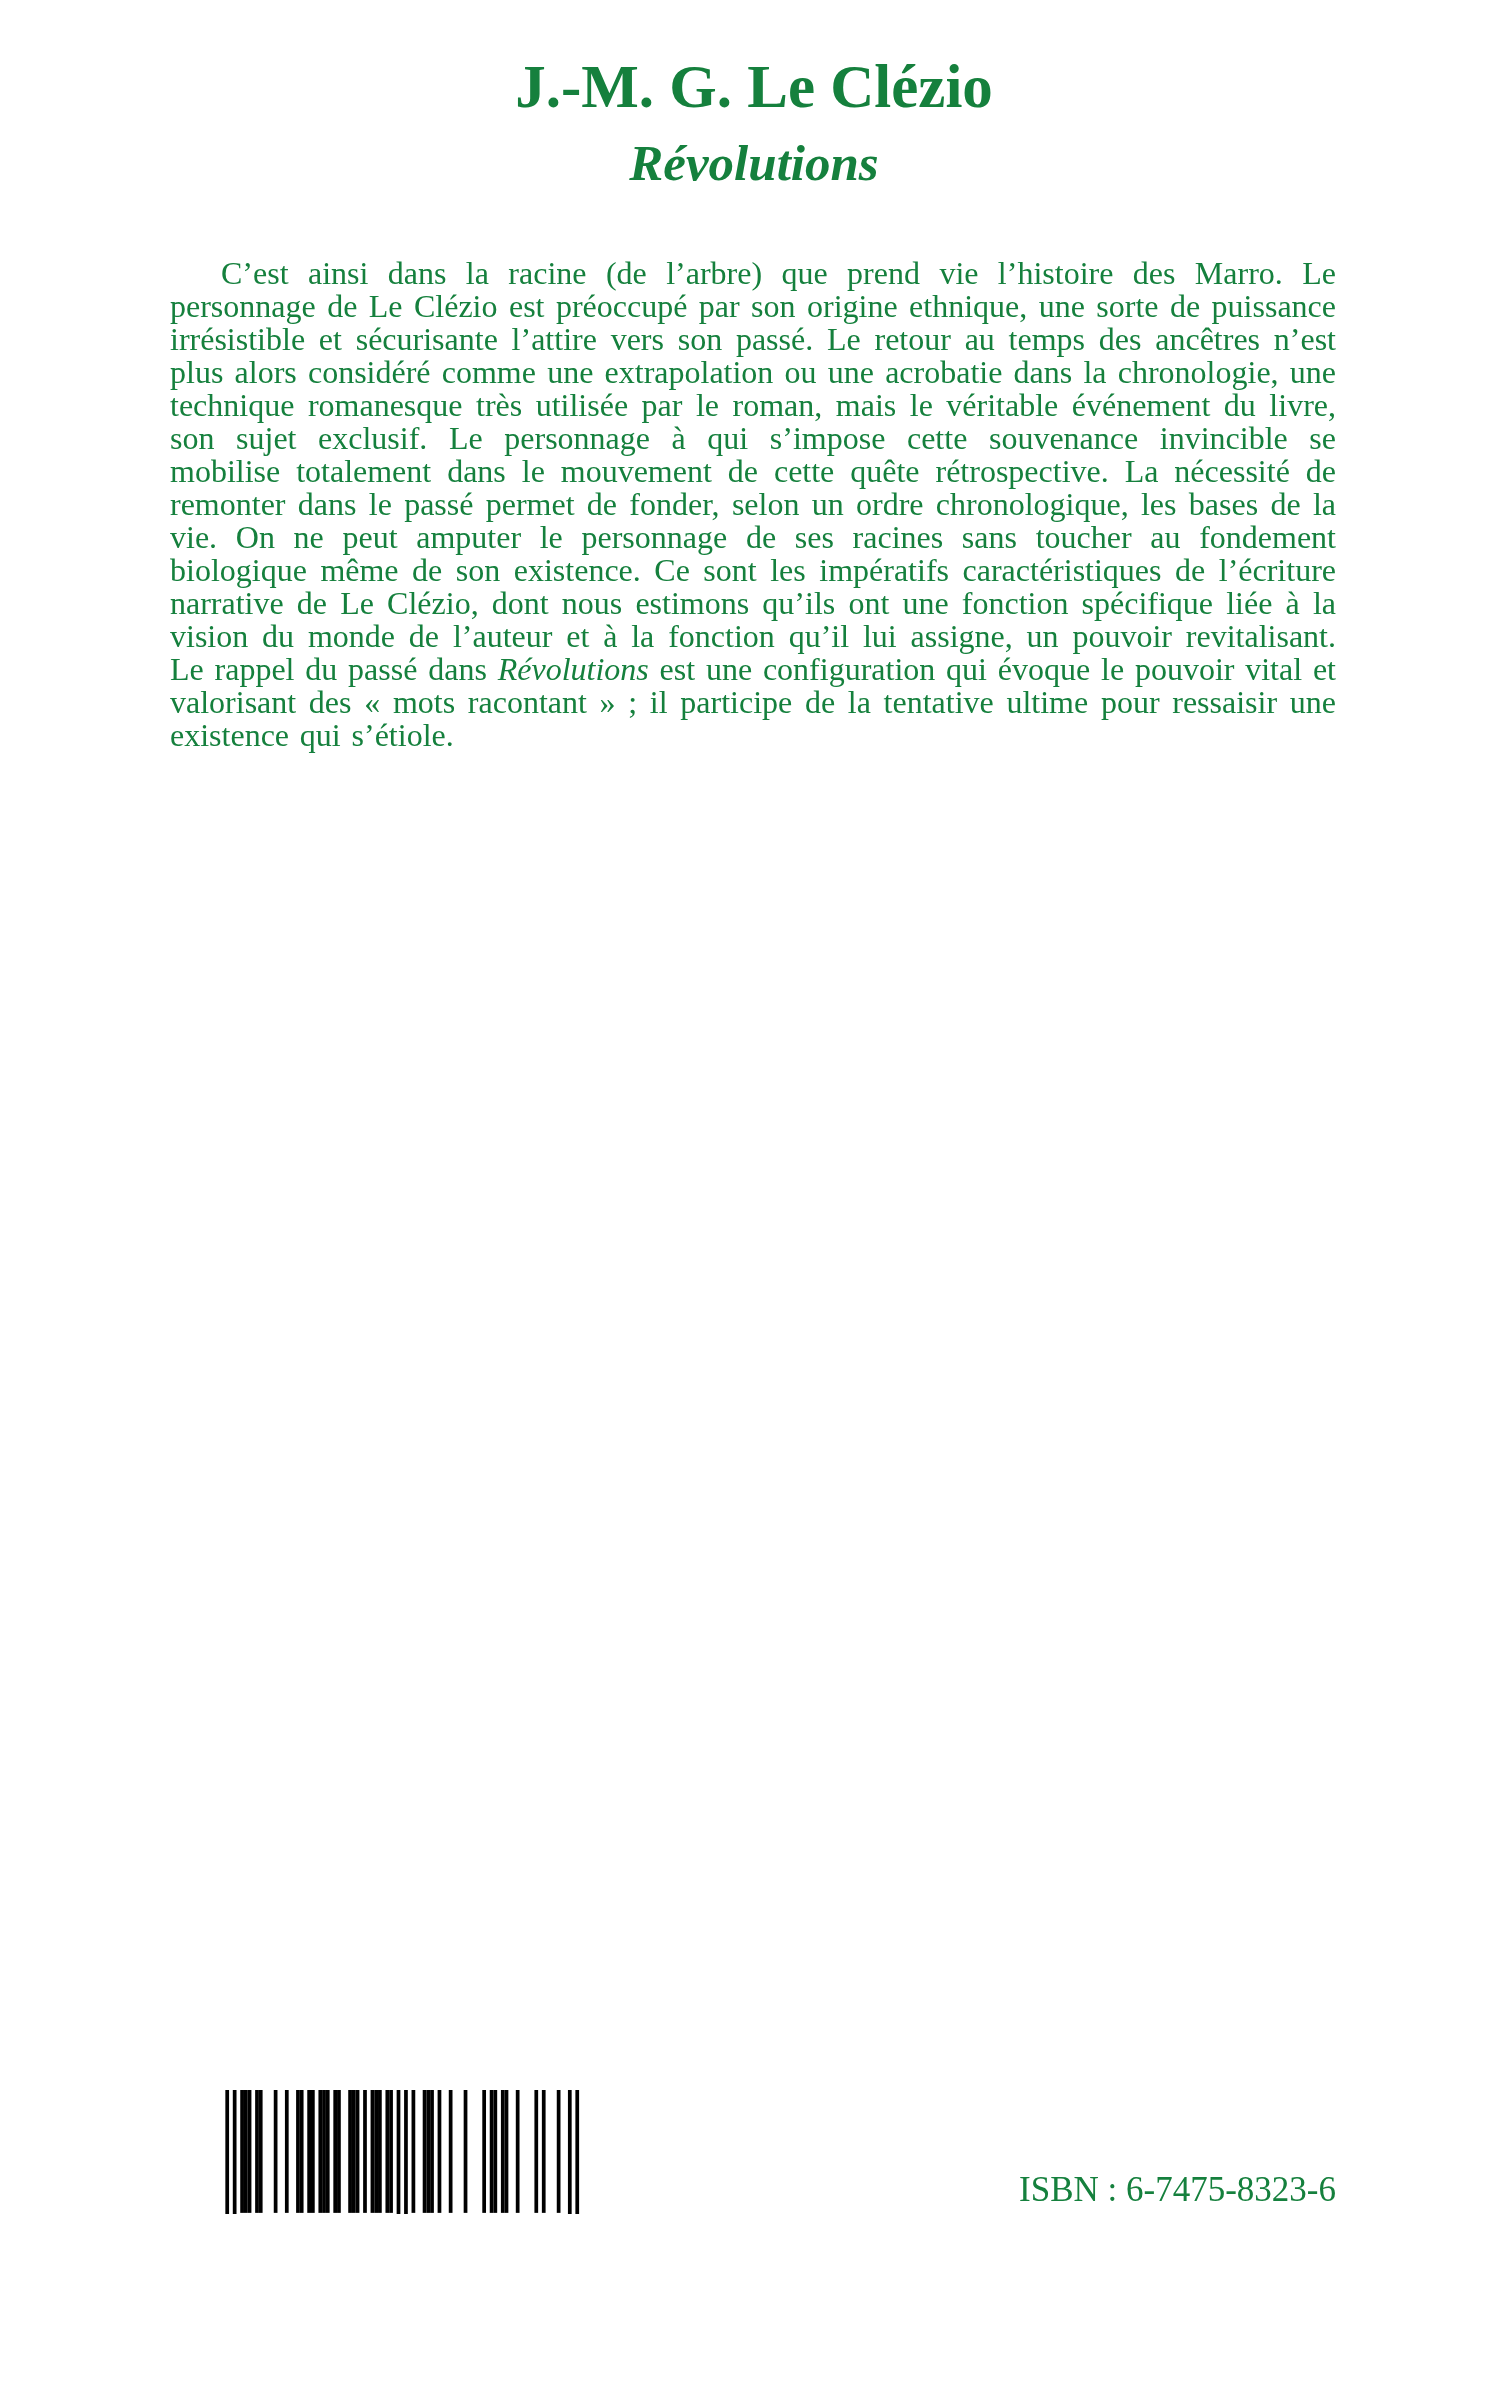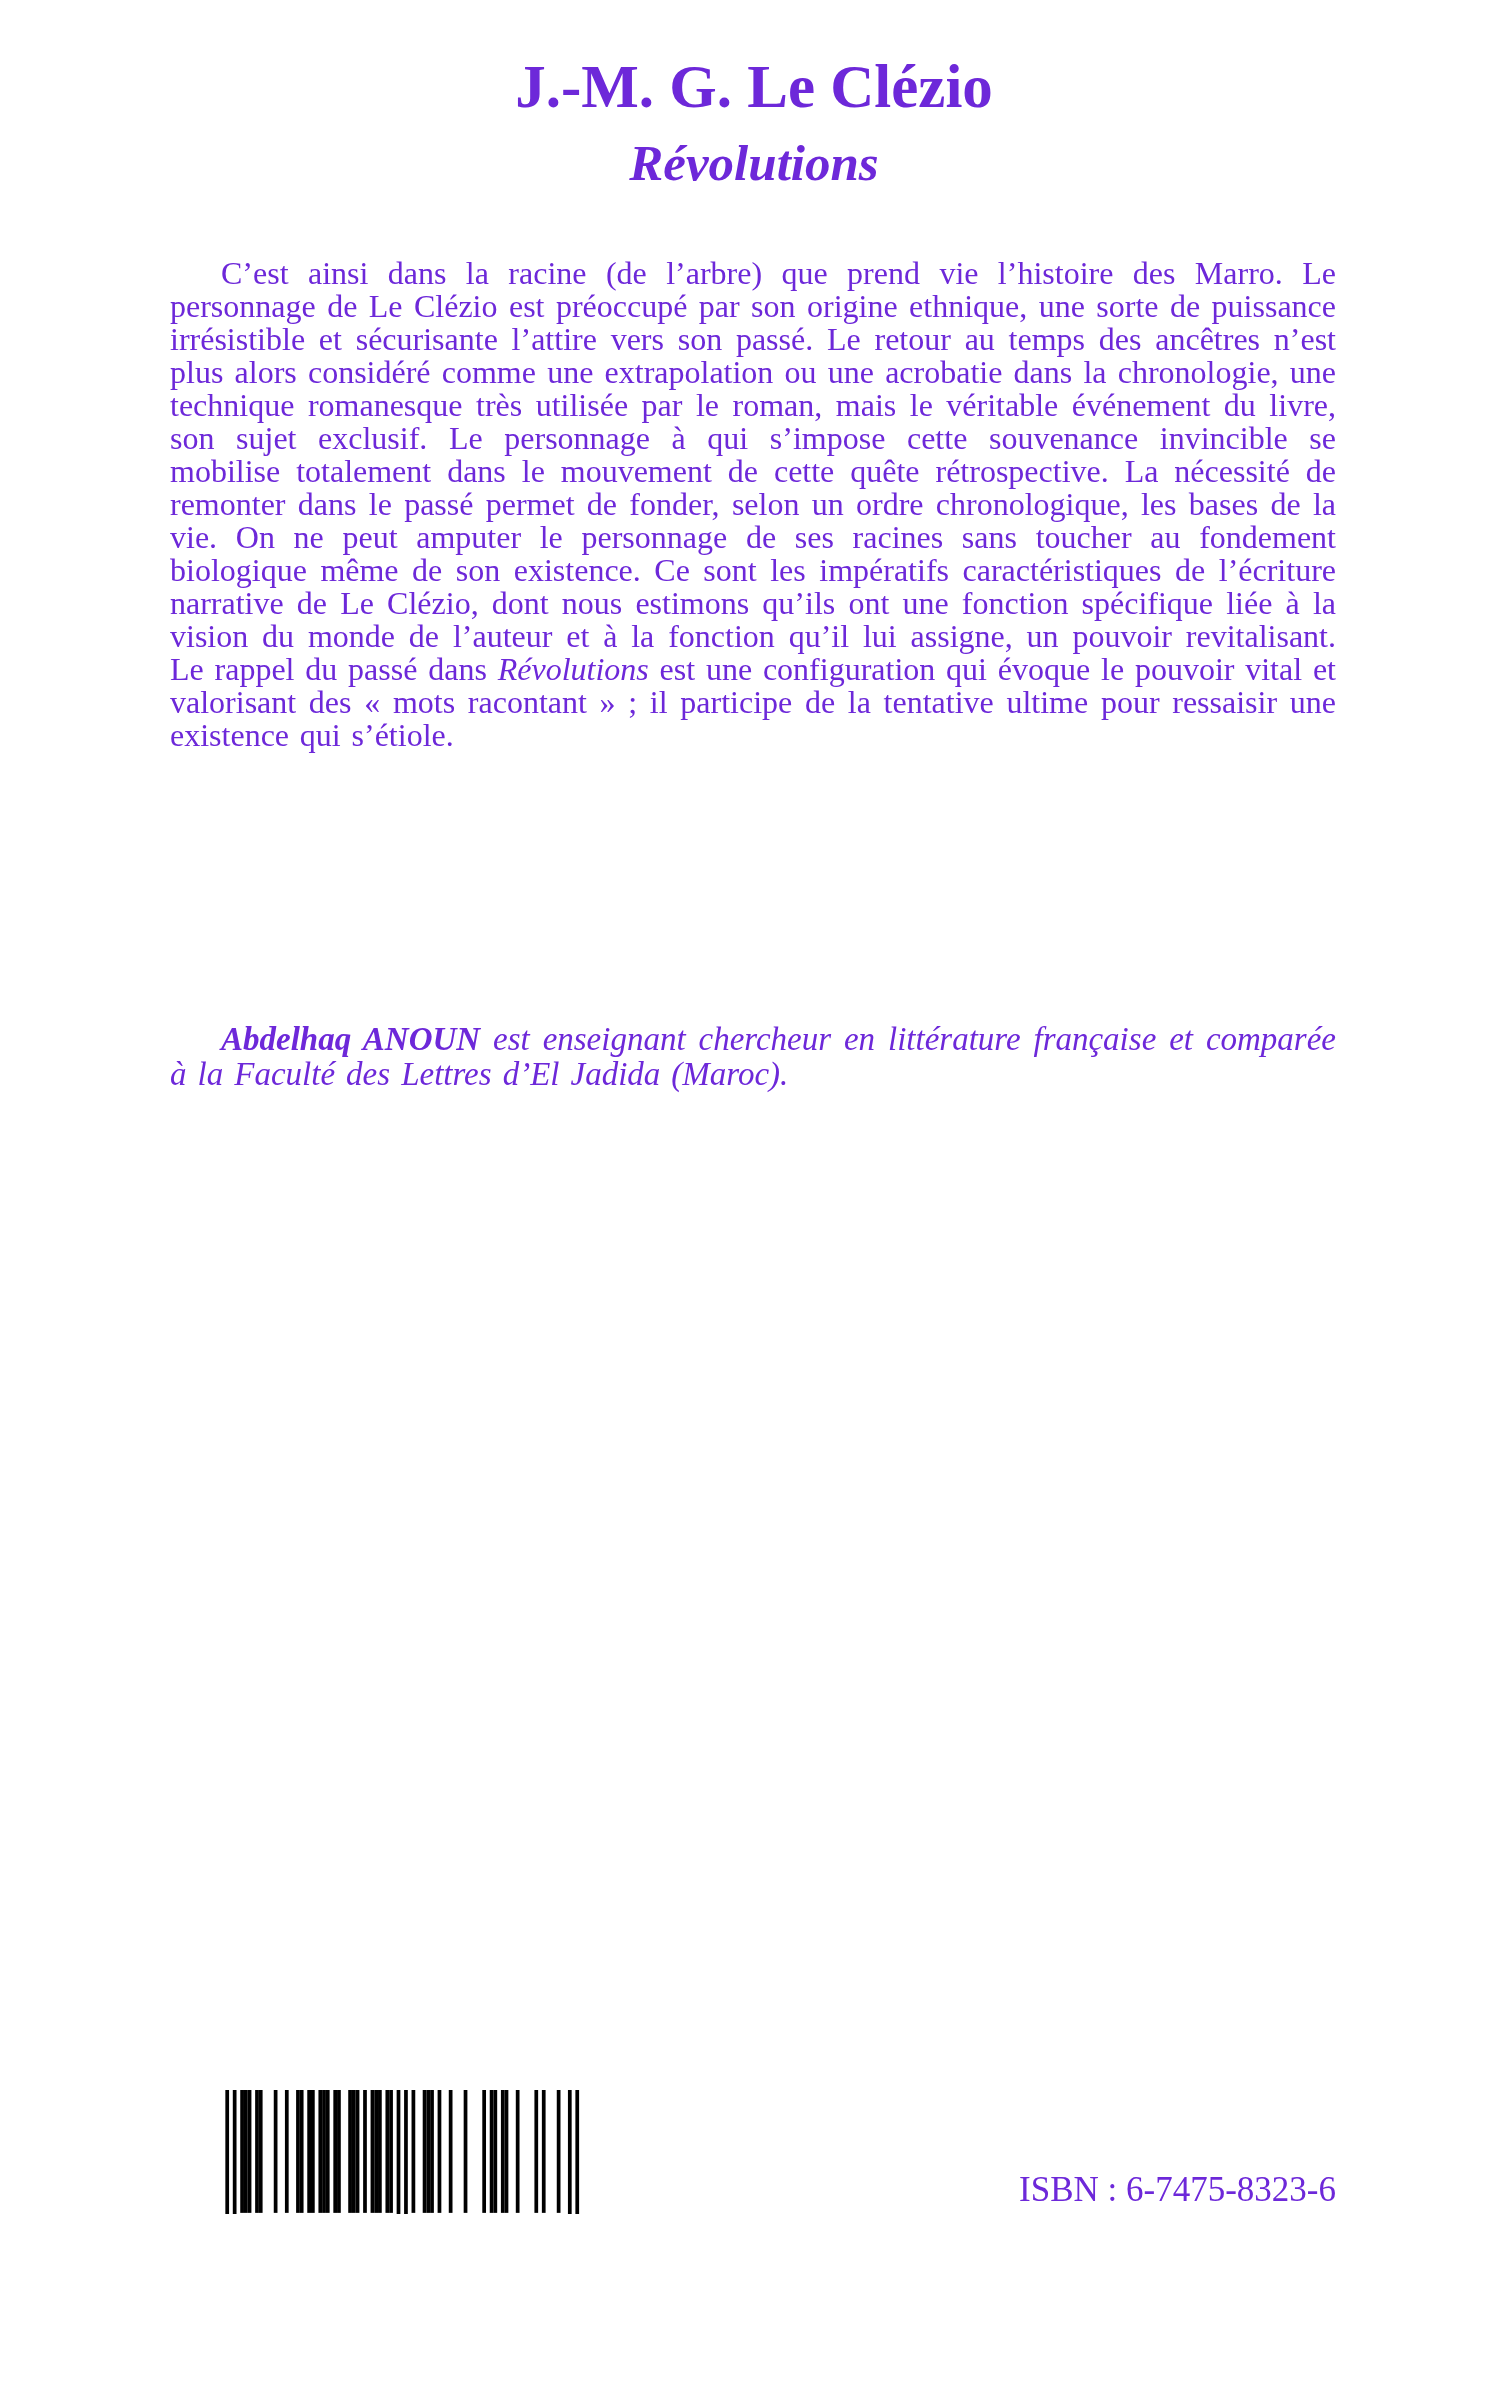--- a/index.html
+++ b/index.html
@@ -5,21 +5,21 @@
   html, body {
     margin: 0;
     padding: 0;
     background: #ffffff;
   }
   .page {
     position: relative;
     width: 1508px;
     height: 2214px;
     background: #ffffff;
-    color: #6d28d9;
+    color: #15803d;
     font-family: "Liberation Serif", "DejaVu Serif", serif;
     overflow: hidden;
   }
 
   
   .masthead {
     position: absolute;
     top: 52px;
     left: 0;
     width: 100%;
@@ -133,21 +133,20 @@
 
 <div class="page">
 
   <header class="masthead">
     <h1>J.-M. G. Le Clézio</h1>
     <h2 class="title-it">Révolutions</h2>
   </header>
 
   <p class="synopsis"><span>C’est ainsi dans la racine (de l’arbre) que prend vie l’histoire des Marro. Le personnage de Le Clézio est préoccupé par son origine ethnique, une sorte de puissance irrésistible et sécurisante l’attire vers son passé. Le retour au temps des ancêtres n’est plus alors considéré comme une extrapolation ou une acrobatie dans la chronologie, une technique romanesque très utilisée par le roman, mais le véritable événement du livre, son sujet exclusif. Le personnage à qui s’impose cette souvenance invincible se mobilise totalement dans le mouvement de cette quête rétrospective. La nécessité de remonter dans le passé permet de fonder, selon un ordre chronologique, les bases de la vie. On ne peut amputer le personnage de ses racines sans toucher au fondement biologique même de son existence. Ce sont les impératifs caractéristiques de l’écriture narrative de Le Clézio, dont nous estimons qu’ils ont une fonction spécifique liée à la vision du monde de l’auteur et à la fonction qu’il lui assigne, un pouvoir revitalisant. Le rappel du passé dans </span><i>Révolutions</i><span> est une configuration qui évoque le pouvoir vital et valorisant des « mots racontant » ; il participe de la tentative ultime pour ressaisir une existence qui s’étiole.</span></p>
 
-  <p class="bio"><b class="bio-name">Abdelhaq ANOUN</b><span> est enseignant chercheur en littérature française et comparée à la Faculté des Lettres d’El Jadida (Maroc).</span></p>
 
   <div class="barcode">
     <svg width="445" height="155" viewBox="0 0 470 164" aria-hidden="true">
         <rect x="92.00" y="0" width="3.94" height="162"></rect>
         <rect x="99.88" y="0" width="3.94" height="162"></rect>
         <rect x="107.76" y="0" width="3.94" height="130"></rect>
         <rect x="111.70" y="0" width="3.94" height="130"></rect>
         <rect x="115.64" y="0" width="3.94" height="130"></rect>
         <rect x="123.52" y="0" width="3.94" height="130"></rect>
         <rect x="127.46" y="0" width="3.94" height="130"></rect>

